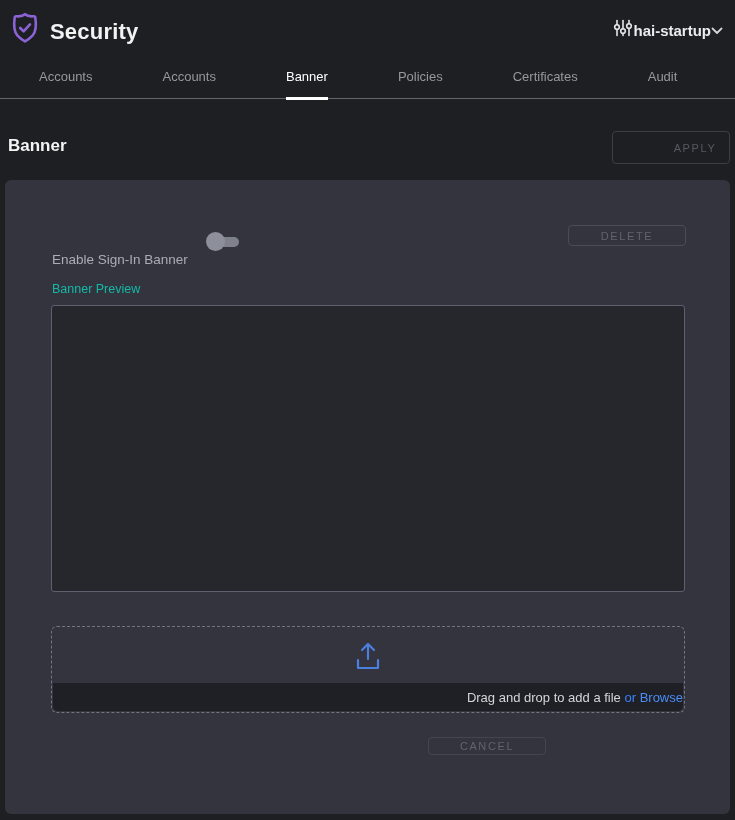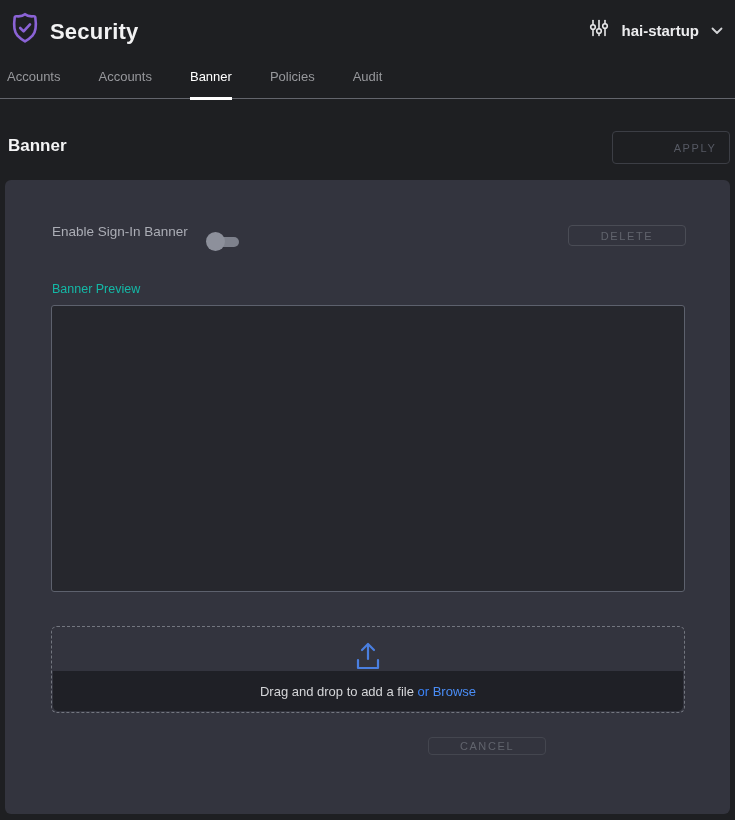--- a/index.html
+++ b/index.html
@@ -31,21 +31,21 @@
     font-size: 22px;
     font-weight: 700;
     color: #f2f2f3;
     letter-spacing: .2px;
   }
   .org-switcher {
     position: absolute;
     right: 12px; top: 18px;
     display: flex;
     align-items: center;
-    gap: 12px;
+    gap: 0;
     cursor: pointer;
   }
   .org-name {
     font-size: 15px;
     font-weight: 600;
     color: #ececee;
   }
 
   
   .tab-bar {
@@ -62,20 +62,21 @@
     top: 98px; left: 0; right: 0;
     height: 1px;
     background: #63656c;
   }
   .tab {
     position: relative;
     font-size: 13px;
     color: #97989c;
     cursor: pointer;
     padding: 12px 0 14px 0;
+    margin-left: 32px;
   }
   .tab.active { color: #ffffff; }
   .tab.active::after {
     content: "";
     position: absolute;
     left: 0; right: 0;
     bottom: -2px;
     height: 3px;
     background: #ffffff;
     z-index: 2;
@@ -112,21 +113,21 @@
   
   .panel {
     position: absolute;
     left: 5px; top: 180px;
     width: 725px; height: 634px;
     background: #33343e;
     border-radius: 6px;
   }
   .toggle-label {
     position: absolute;
-    left: 47px; top: 44px;
+    left: 47px; top: 72px;
     font-size: 13.5px;
     color: #abadb5;
   }
   .toggle {
     position: absolute;
     left: 201px; top: 52px;
     width: 34px; height: 20px;
     cursor: pointer;
   }
   .toggle .track {
@@ -172,26 +173,26 @@
   }
   .upload-icon {
     position: absolute;
     left: 50%; top: 14px;
     transform: translateX(-50%);
     width: 28px; height: 30px;
   }
   .drop-strip {
     position: absolute;
     left: 1px; right: 1px; bottom: 1px;
-    height: 40px;
+    height: 28px;
     background: #1f2026;
     border-radius: 0 0 5px 5px;
     display: flex;
     align-items: center;
-    justify-content: center;
+    justify-content: flex-end;
     font-size: 13px;
     white-space: pre;
   }
   .drop-text { color: #d4d5d8; }
   .drop-or { color: #3b82f6; }
   .browse-link { color: #4a8df6; cursor: pointer; }
   .cancel-btn {
     position: absolute;
     left: 423px; top: 557px;
     width: 118px; height: 18px;
@@ -237,20 +238,21 @@
         </svg>
       </span>
     </div>
   </div>
 
   <div class="tab-bar">
     <div class="tab">Accounts</div>
     <div class="tab">Accounts</div>
     <div class="tab active">Banner</div>
     <div class="tab">Policies</div>
+    <div class="tab">Certificates</div>
     <div class="tab">Audit</div>
   </div>
   <div class="tab-divider"></div>
 
   <div class="page-title">Banner</div>
   <button class="btn apply-btn">APPLY</button>
 
   <div class="panel">
 
     <div class="toggle-label">Enable Sign-In Banner</div>

